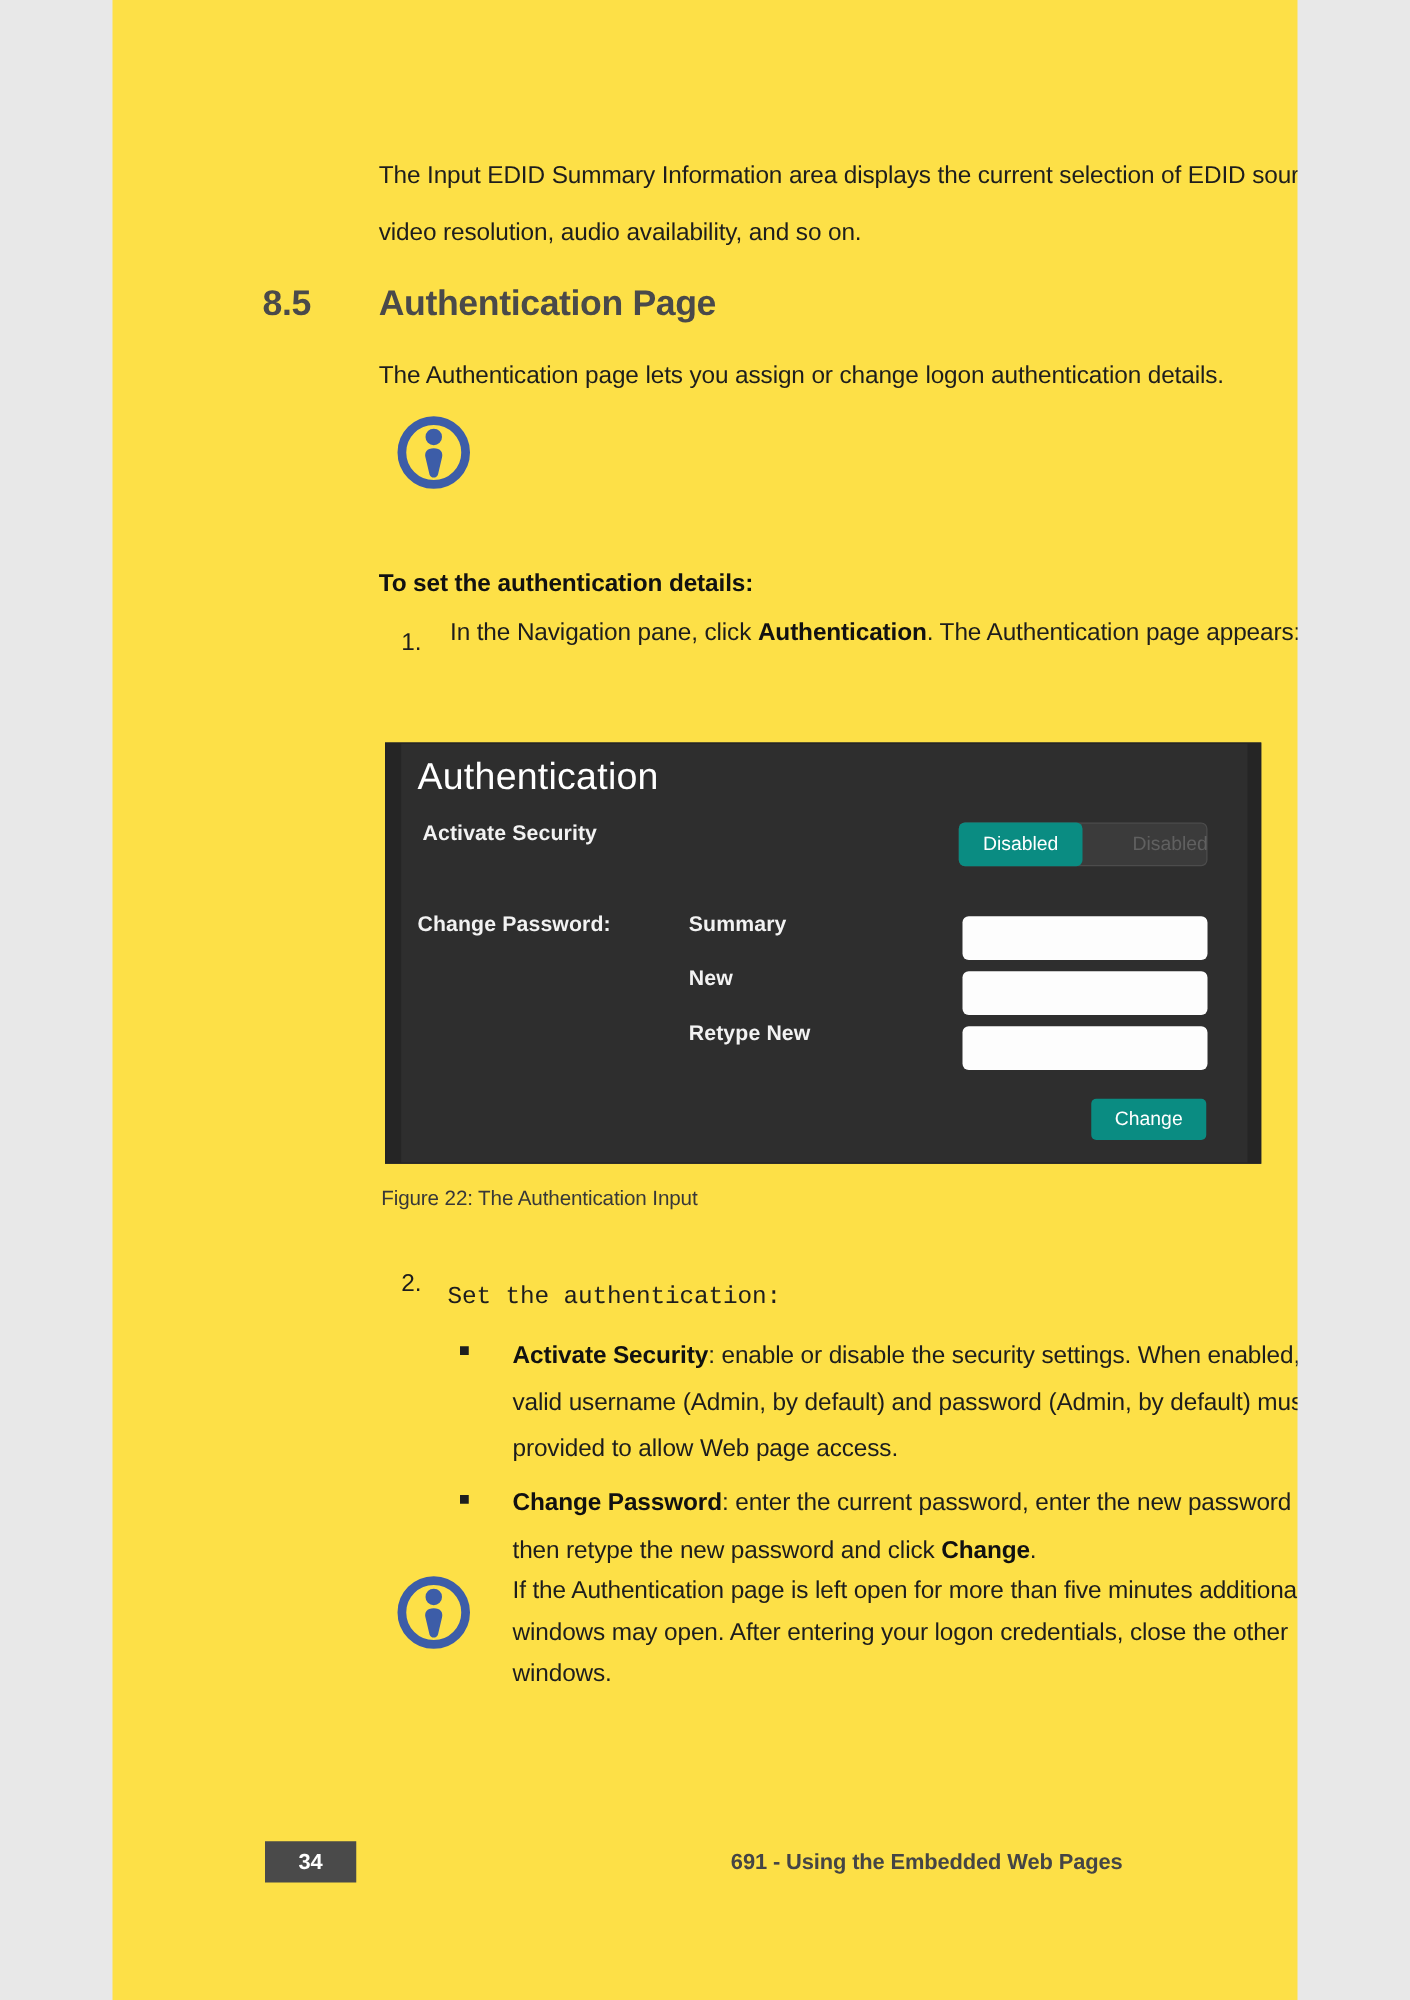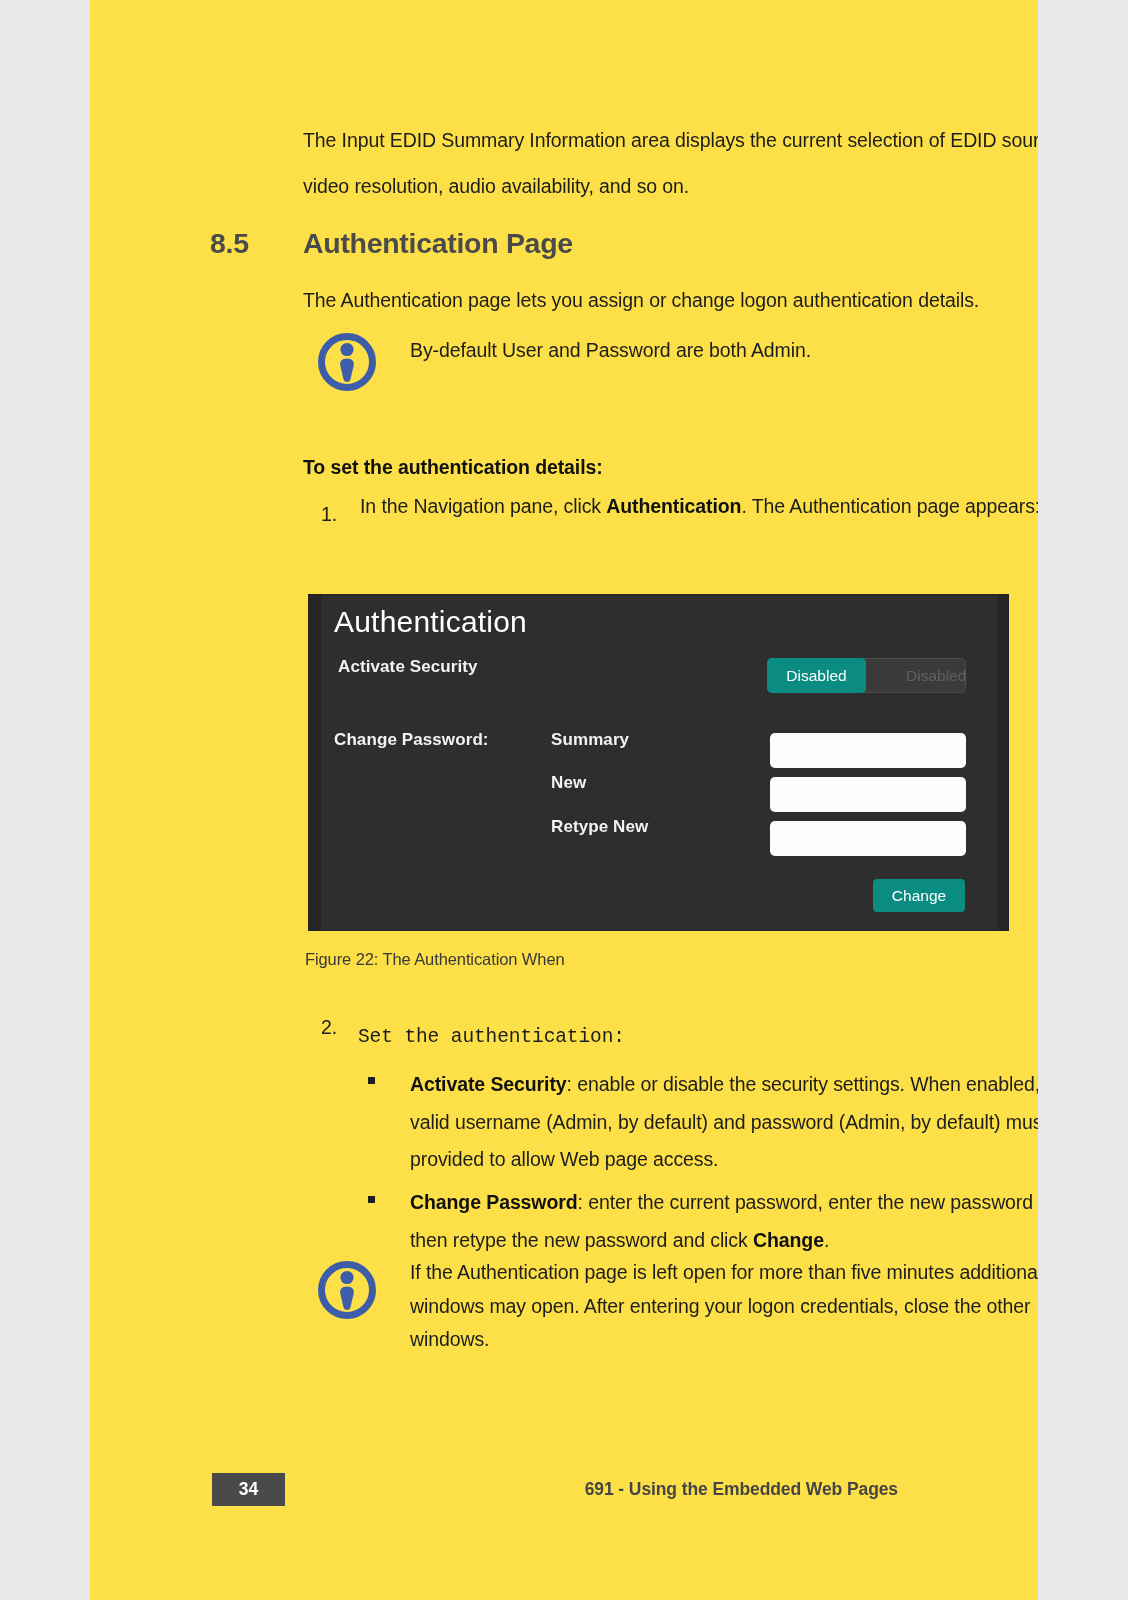--- a/index.html
+++ b/index.html
@@ -75,21 +75,20 @@
 
   <div class="abs body-text single" style="left:213px;top:287px;width:770px;">The Authentication page lets you assign or change logon authentication details.</div>
 
   <div class="abs" style="left:227px;top:332px;">
     <svg class="info-svg" width="60" height="60" viewBox="0 0 60 60">
       <circle cx="30" cy="30" r="25.5" fill="none" stroke="#3d5da8" stroke-width="7"></circle>
       <circle cx="30" cy="17.5" r="6.6" fill="#3d5da8"></circle>
       <path d="M30 26.5 C35.5 26.5 37.6 29.8 36.6 34 L33.4 47.5 C32.6 50.8 27.4 50.8 26.6 47.5 L23.4 34 C22.4 29.8 24.5 26.5 30 26.5 Z" fill="#3d5da8"></path>
     </svg>
   </div>
-  <div class="abs note-text" style="left:320px;top:334px;width:640px;">By-default User and Password are both Admin.</div>
 
   <div class="abs lead" style="left:213px;top:456px;">To set the authentication details:</div>
 
   <div class="abs step-num" style="left:231px;top:503px;">1.</div>
   <div class="abs step-text" style="left:270px;top:485px;width:712px;"><span>In the Navigation pane, click </span><b class="inline">Authentication</b><span>. The Authentication page appears:</span></div>
 
   <div class="abs panel">
     <div class="edge-left"></div>
     <div class="edge-right"></div>
 
@@ -107,21 +106,21 @@
     <div class="panel-label" style="left:242px;top:178px;">New</div>
     <div class="panel-label" style="left:242px;top:222px;">Retype New</div>
 
     <input class="panel-input" style="top: 138px;" type="password" value="">
     <input class="panel-input" style="top: 182px;" type="password" value="">
     <input class="panel-input" style="top: 226px;" type="password" value="">
 
     <button class="change-btn">Change</button>
   </div>
 
-  <div class="abs caption" style="left:215px;top:950px;">Figure 22: The Authentication When</div>
+  <div class="abs caption" style="left:215px;top:950px;">Figure 22: The Authentication Input</div>
 
   <div class="abs step-num" style="left:231px;top:1016px;">2.</div>
   <div class="abs step-text single" style="left:268px;top:1016px;width:700px;font-family:Liberation Mono, monospace;">Set the authentication:</div>
 
   <div class="abs bullet-marker" style="left:278px;top:1077px;"></div>
   <div class="abs bullet-text" style="left:320px;top:1066px;width:675px;"><b class="inline">Activate Security</b><span>: enable or disable the security settings. When enabled, the valid username (Admin, by default) and password (Admin, by default) must be provided to allow Web page access.</span></div>
 
   <div class="abs bullet-marker" style="left:278px;top:1196px;"></div>
   <div class="abs bullet-text" style="left:320px;top:1184px;width:675px;"><b class="inline">Change Password</b><span>: enter the current password, enter the new password and then retype the new password and click </span><b class="inline">Change</b><span>.</span></div>
 

